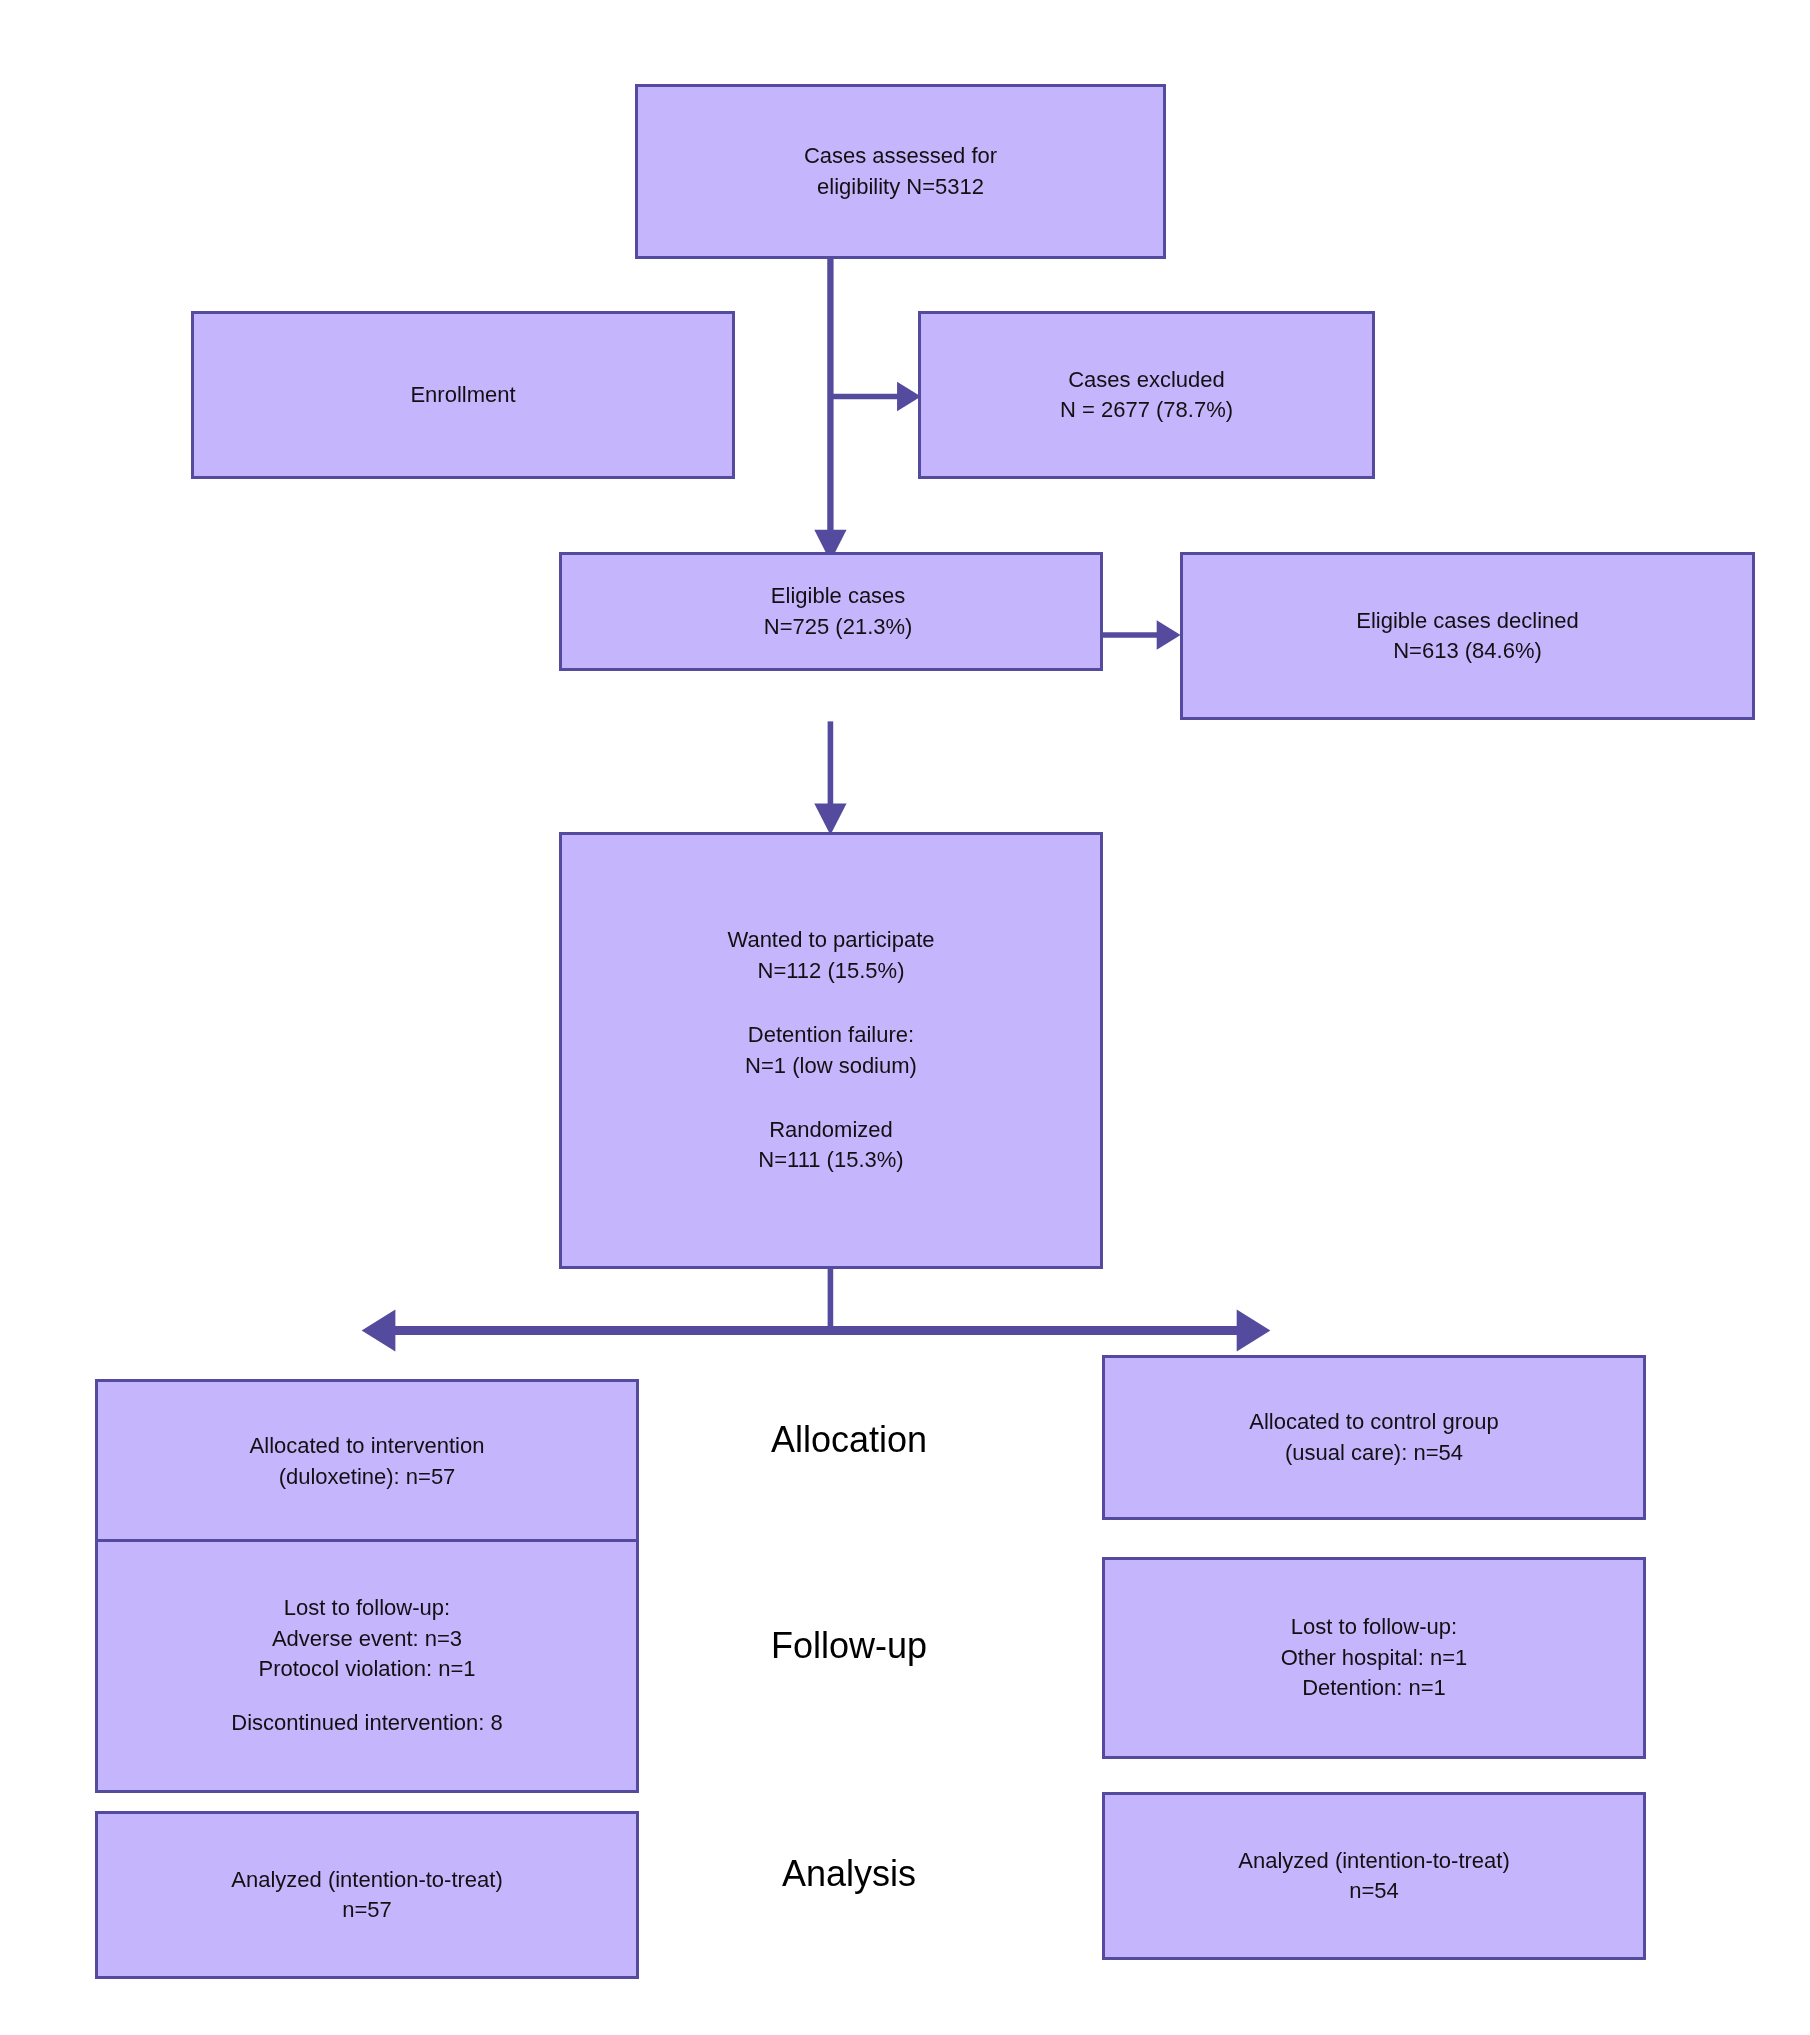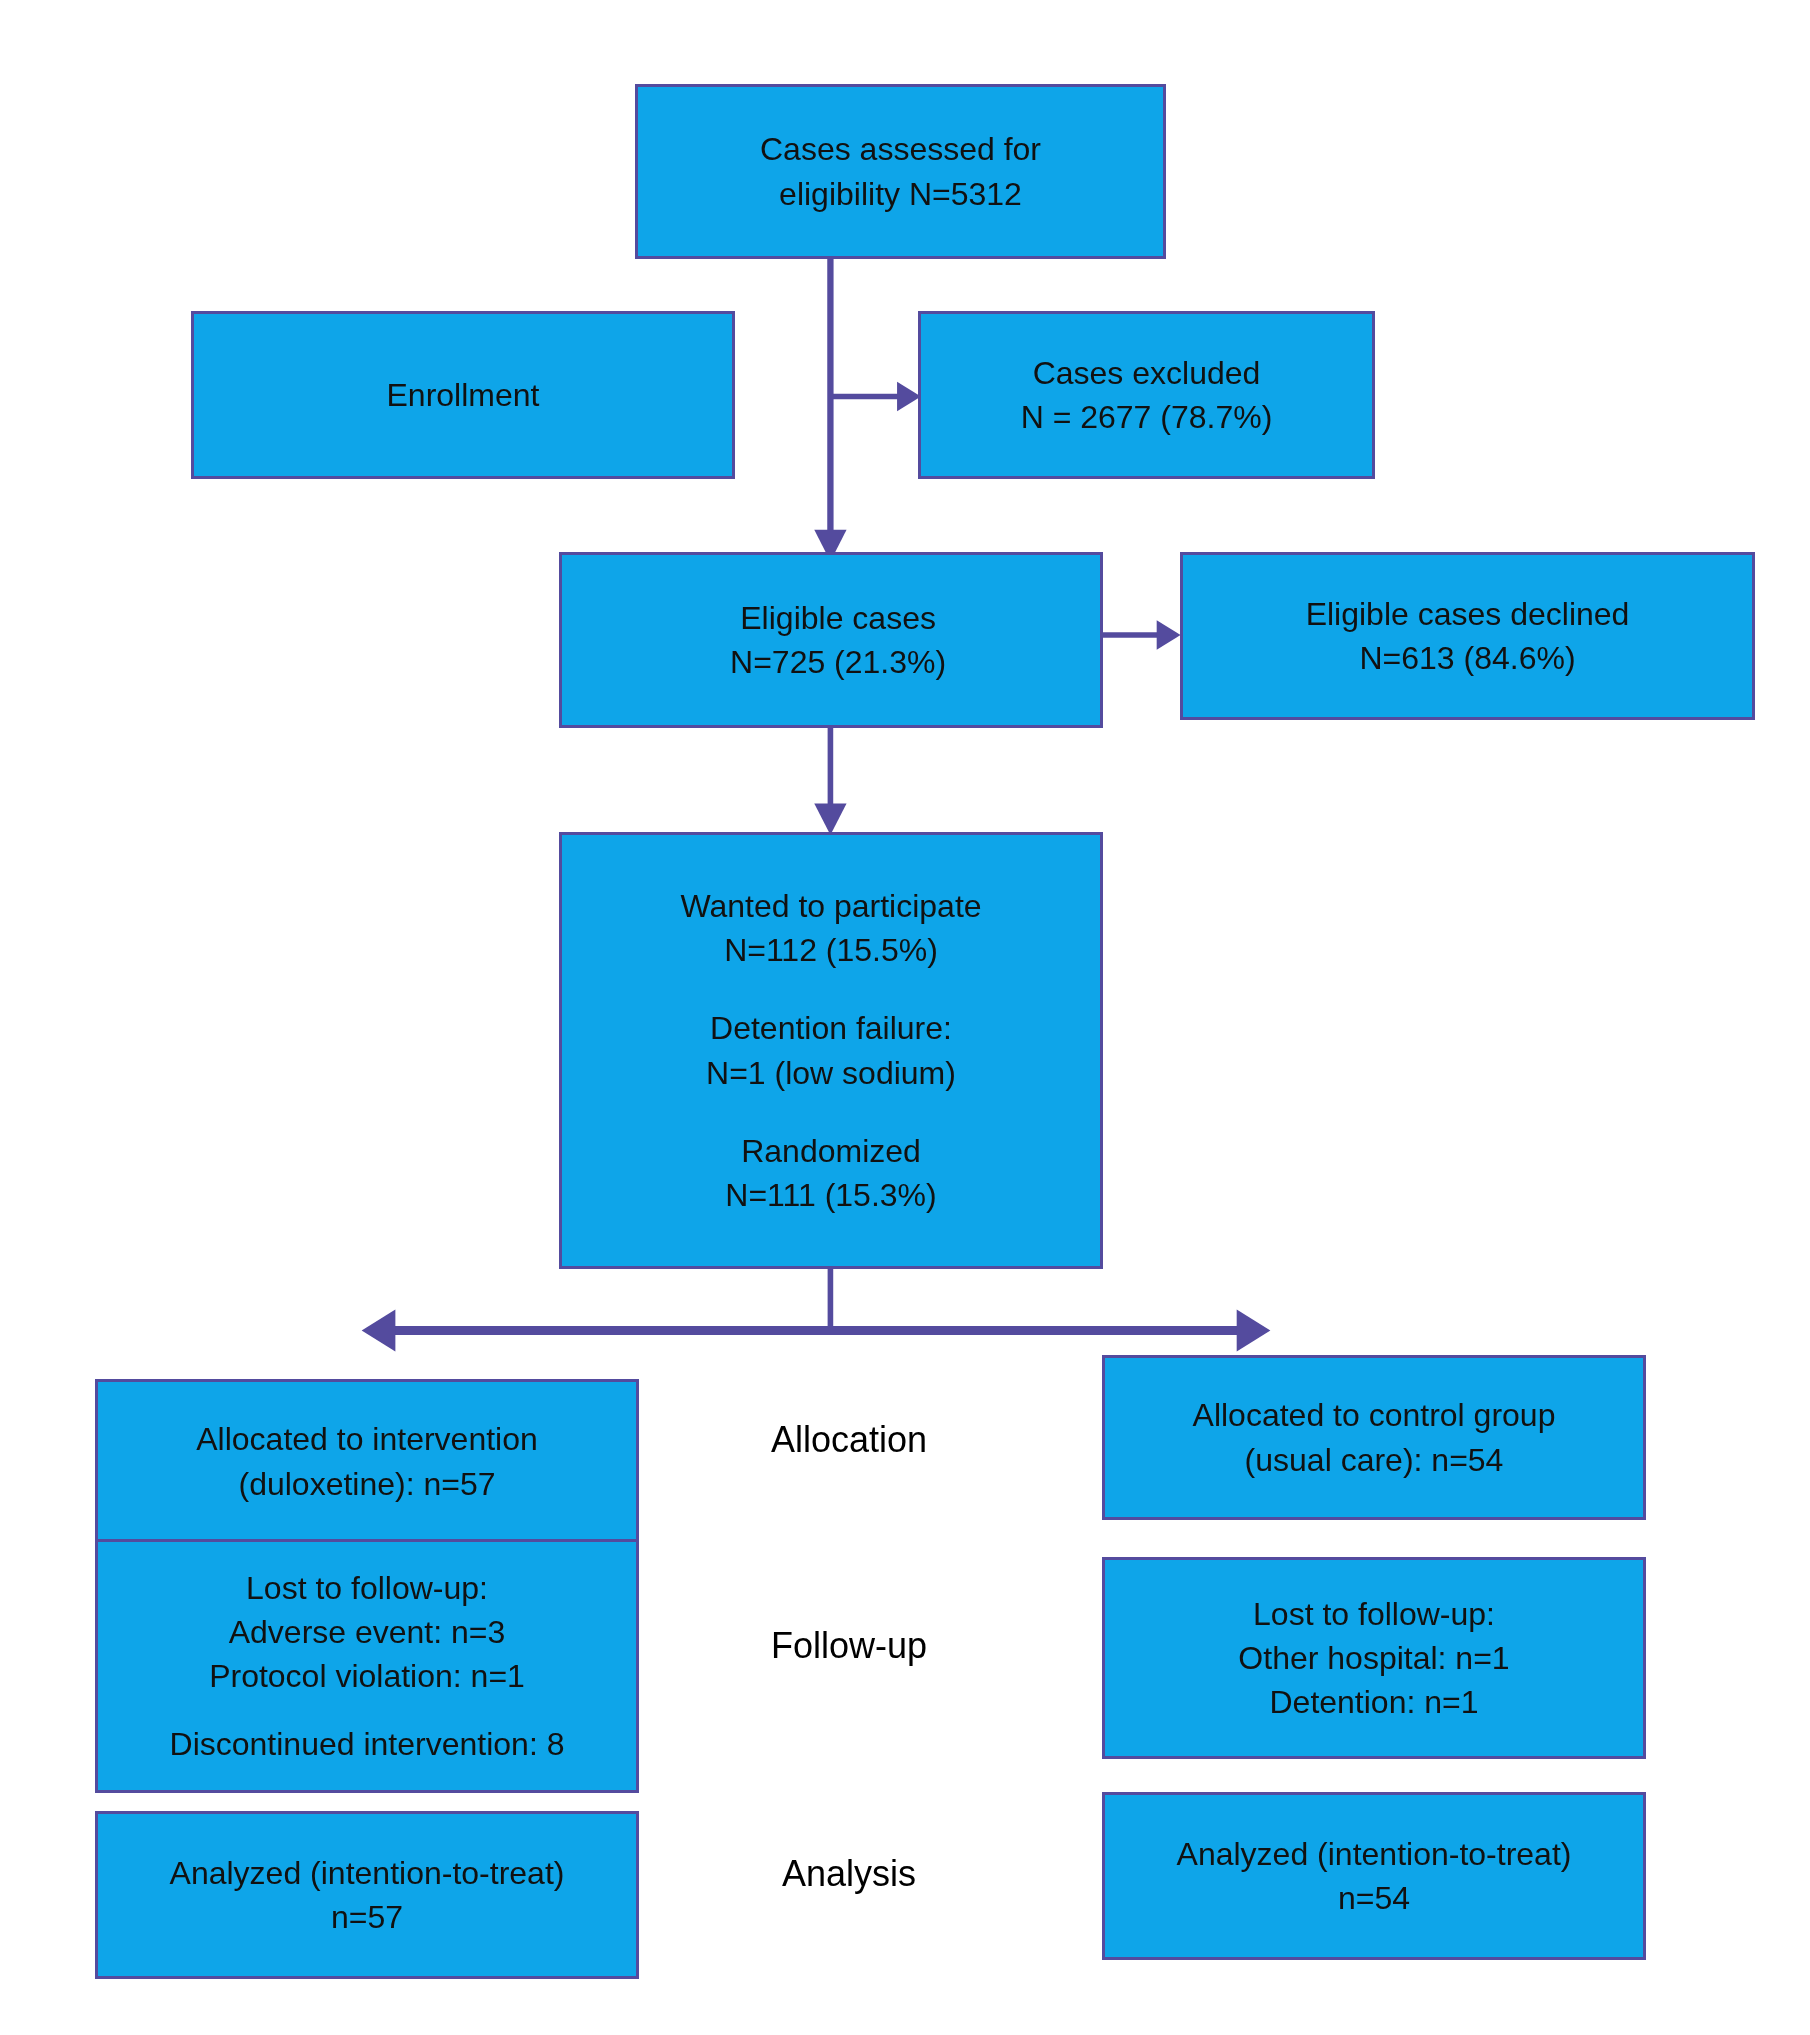--- a/index.html
+++ b/index.html
@@ -10,28 +10,28 @@
     position: relative;
     width: 1811px;
     height: 2035px;
     background: #ffffff;
     overflow: hidden;
   }
 
   .box {
     position: absolute;
     border: 3.5px solid var(--accent, #544B9E);
-    background: #0ea5e9;
+    background: #c4b5fd;
     display: flex;
     flex-direction: column;
     align-items: center;
     justify-content: center;
     text-align: center;
     color: #111111;
-    font-size: 32px;
+    font-size: 22px;
     line-height: 1.38;
     padding: 4.2px 9.8px;
   }
   .box .ln { display: block; white-space: nowrap; }
   .box .sp { display: block; height: 34px; }
 
   .stage-label {
     position: absolute;
     font-weight: normal;
     font-size: 36px;
@@ -76,21 +76,21 @@
 
   <div class="box" style="left:191px; top:311px; width:544px; height:168px;">
     <span class="ln">Enrollment</span>
   </div>
 
   <div class="box" style="left:918px; top:311px; width:457px; height:168px;">
     <span class="ln">Cases excluded</span>
     <span class="ln">N = 2677 (78.7%)</span>
   </div>
 
-  <div class="box" style="left:559px; top:552px; width:544px; height:176px;padding-left:24px;">
+  <div class="box" style="left:559px; top:552px; width:544px; height:119px;padding-left:24px;">
     <span class="ln">Eligible cases</span>
     <span class="ln">N=725 (21.3%)</span>
   </div>
 
   <div class="box" style="left:1180px; top:552px; width:575px; height:168px;">
     <span class="ln">Eligible cases declined</span>
     <span class="ln">N=613 (84.6%)</span>
   </div>
 
   <div class="box" style="left:559px; top:832px; width:544px; height:437px; justify-content:center;">

